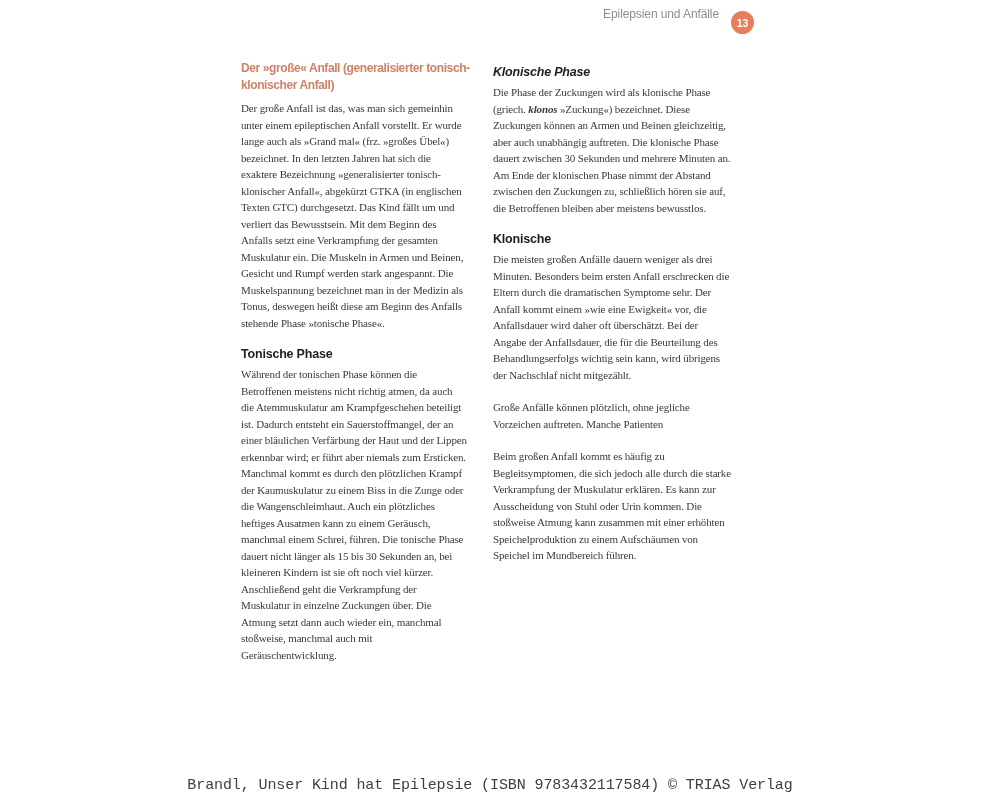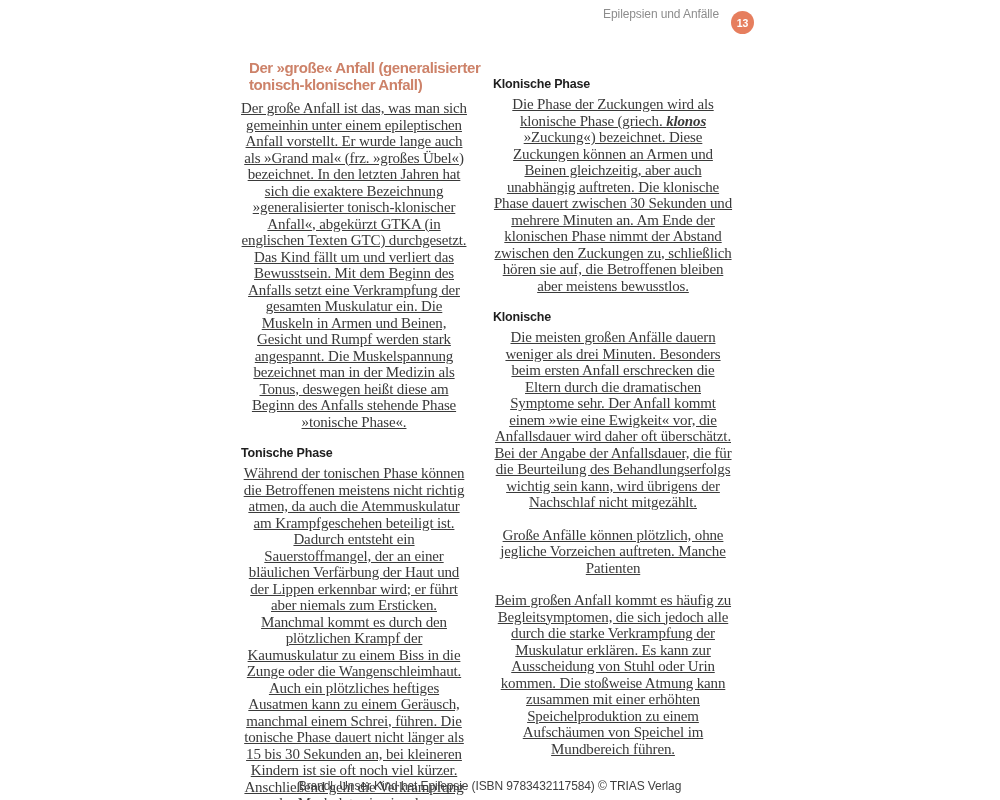--- a/index.html
+++ b/index.html
@@ -56,64 +56,63 @@
     top: 60px;
     width: 492px;
     display: flex;
     gap: 26px;
   }
   .col-left  { width: 226px; flex: none; }
   .col-right { width: 240px; flex: none; }
 
   .main-heading {
     font-family: "Liberation Sans", sans-serif;
-    font-size: 15px;
+    font-size: 12px;
     line-height: 16.5px;
     font-weight: bold;
     letter-spacing: -0.4px;
     color: var(--heading-accent);
-    margin: 0 -16px 7px 8px; 
+    margin: 0 -16px 7px 0; 
   }
   .sub-heading {
     font-family: "Liberation Sans", sans-serif;
     font-size: 12.5px;
     line-height: 15px;
     font-weight: bold;
     letter-spacing: -0.2px;
     color: var(--subhead-text);
     margin: 16px 0 4px 0;
   }
-  .sub-heading.first { margin-top: 17px; }
+  .sub-heading.first { margin-top: 5px; font-style: italic; }
 
   .body-par {
     font-family: "Liberation Serif", serif;
-    font-size: 15px;
+    font-size: 11px;
     line-height: 16.5px;
     letter-spacing: -0.15px;
     color: var(--body-text);
     margin: 0 0 16px 0;
-    text-align: center;
-    text-decoration: underline;
+    text-align: left;
   }
   .greek-term {
     font-weight: bold;
     font-style: italic;
   }
 
   
   .page-footer {
     position: absolute;
     bottom: 6px;
     left: 0;
     width: 980px;
     text-align: center;
   }
   .footer-credit {
-    font-family: Liberation Sans, sans-serif;
-    font-size: 12px;
+    font-family: Liberation Mono, monospace;
+    font-size: 15px;
     letter-spacing: -0.1px;
     color: #3f3f3f;
     text-align: right;
   }
 </style>
 </head>
 <body>
 
 <div class="page-header">
   <span class="section-title">Epilepsien und Anfälle</span>

